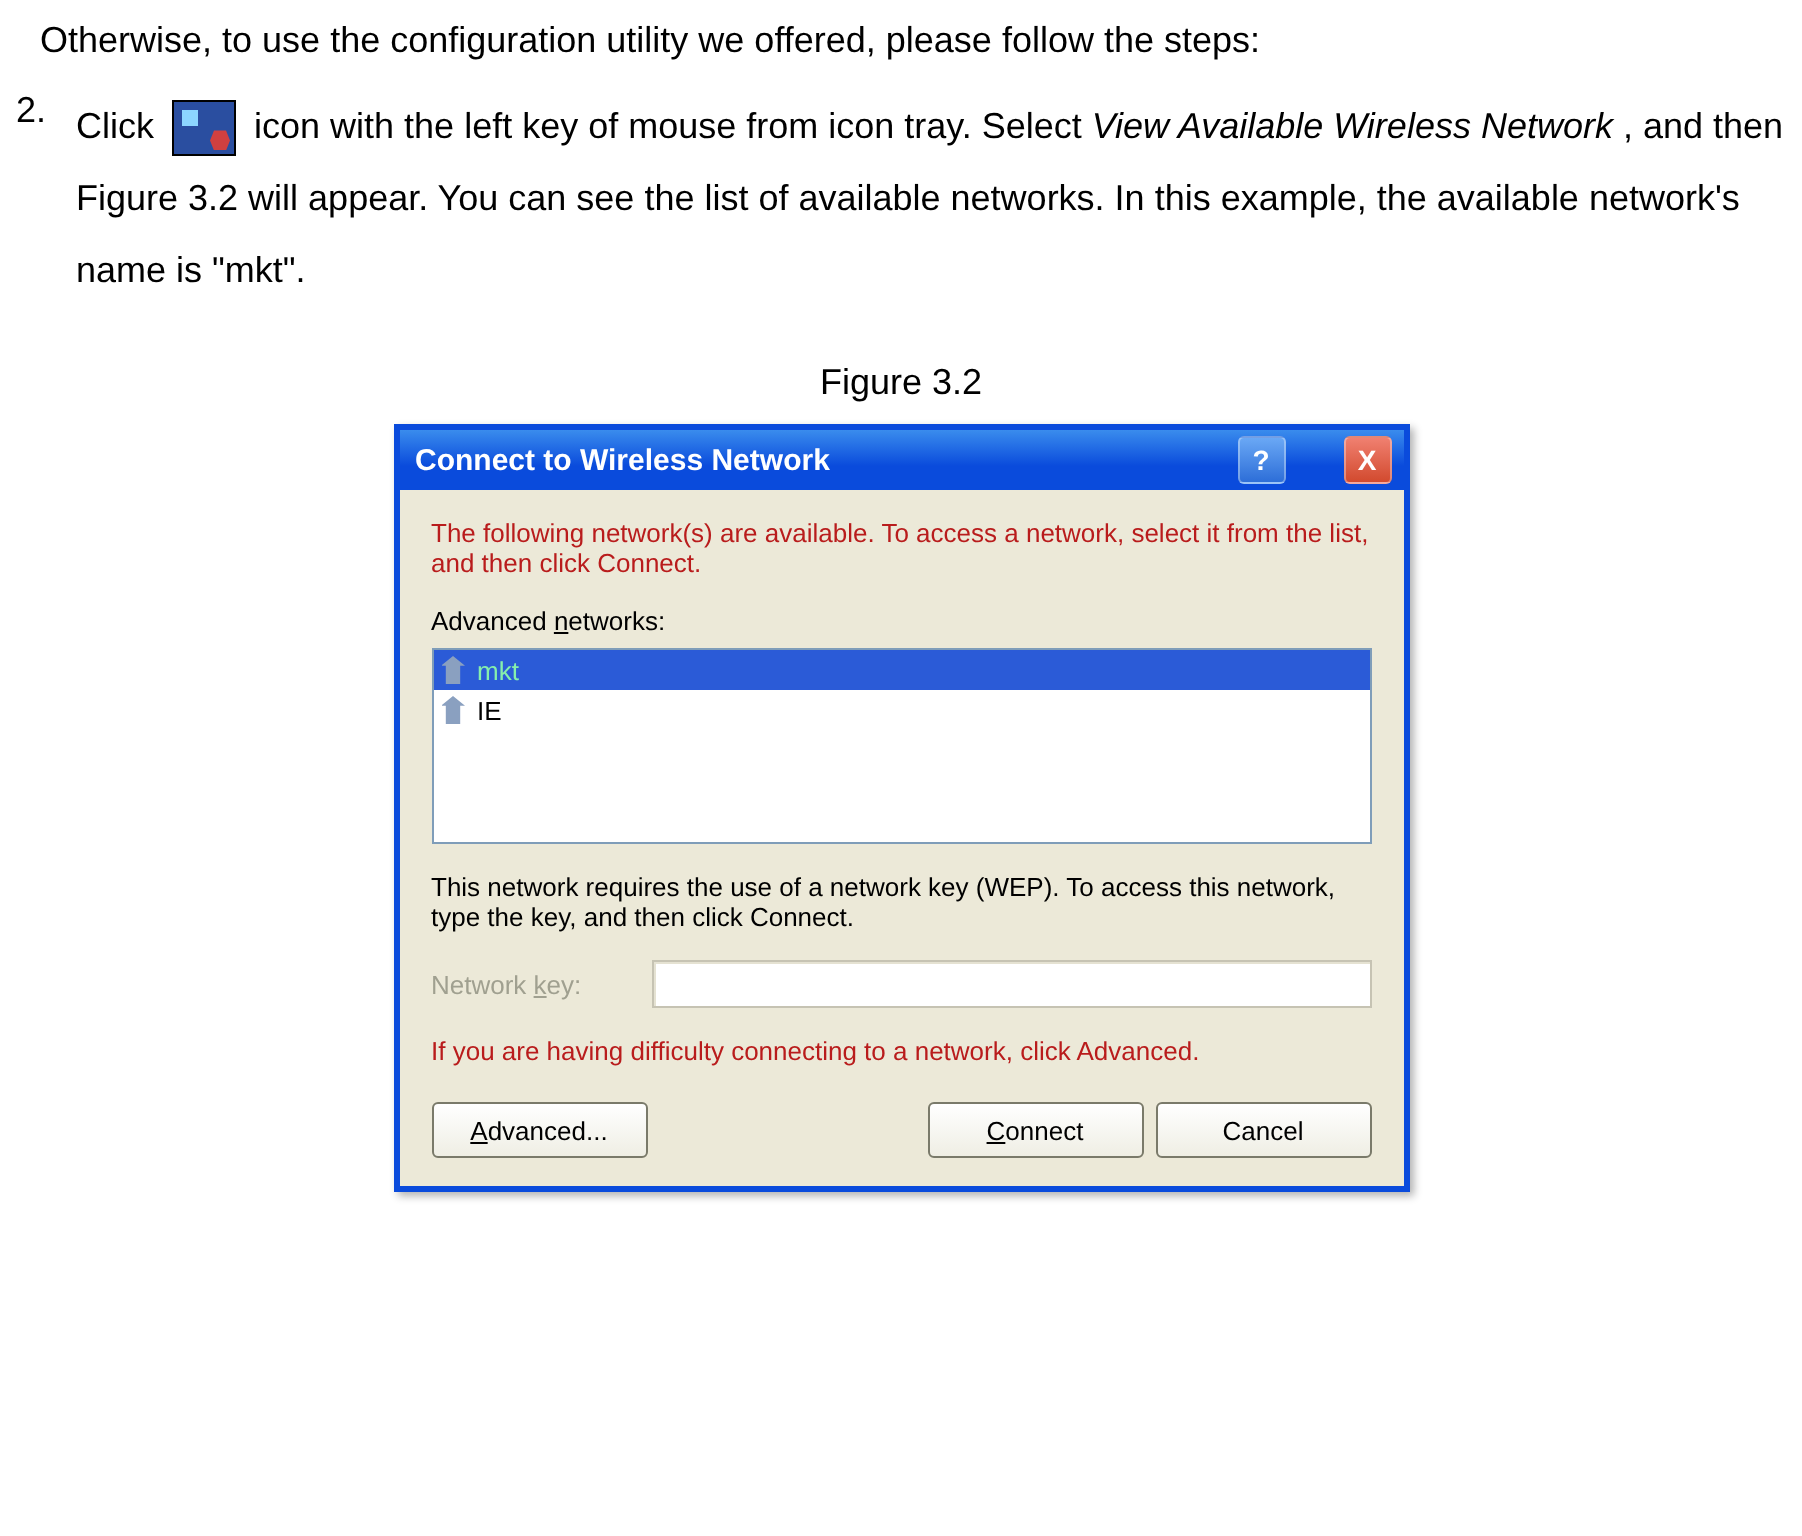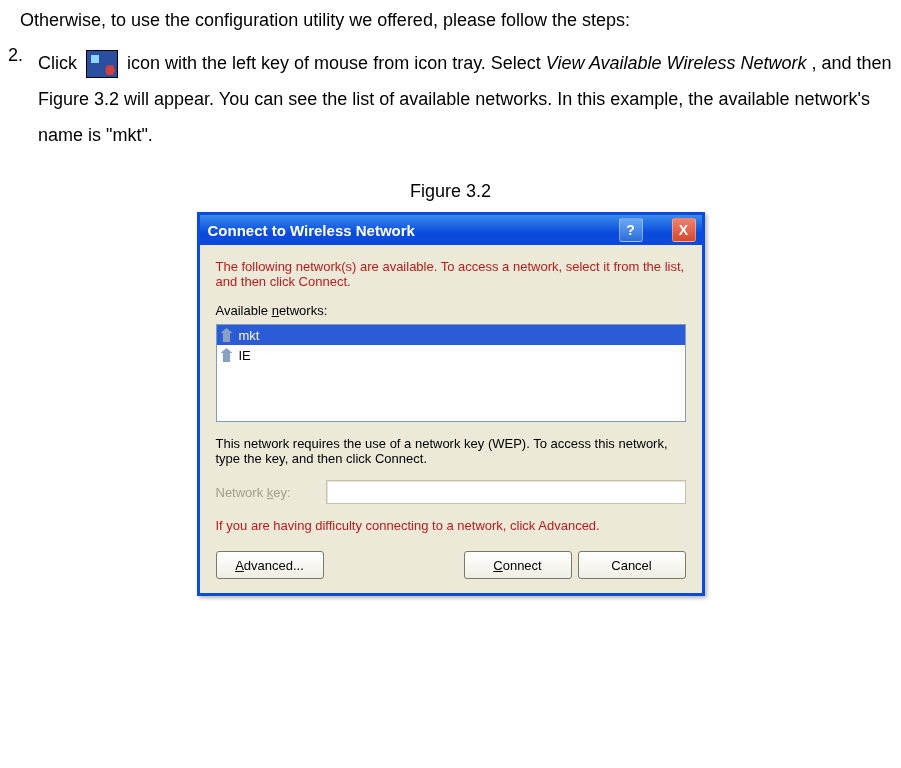--- a/index.html
+++ b/index.html
@@ -90,21 +90,21 @@
     background:#fff;
     height:96px;
     margin-bottom:14px;
   }
   .li-row{
     display:flex;align-items:center;
     height:18px;
     padding:1px 4px;
     font-size:13px;
   }
-  .li-row.sel{background:#2b5bd7;color:#fef9c3;}
+  .li-row.sel{background:#2b5bd7;color:#86efac;}
   .li-icon{
     width:12px;height:14px;margin-right:6px;
     background:#8aa0c0;
     clip-path:polygon(50% 0,100% 35%,80% 35%,80% 100%,20% 100%,20% 35%,0 35%);
   }
   .disabled{color:#000000;}
   .keyrow{display:flex;align-items:center;margin:10px 0 14px 0;}
   .keylabel{width:110px;color:#a0a090;}
   .textbox{
     flex:1;height:22px;
@@ -149,21 +149,21 @@
 <div class="dlg">
   <div class="titlebar">
     <span>Connect to Wireless Network</span>
     <span class="spacer"></span>
     <span class="tb-btn tb-help">?</span>
     <span class="tb-btn tb-close">X</span>
   </div>
   <div class="dlg-body">
     <p class="para">The following network(s) are available. To access a network, select it from the list, and then click Connect.</p>
     <p class="label">
-      <span>Available </span><span class="u">n</span><span>etworks:</span>
+      <span>Advanced </span><span class="u">n</span><span>etworks:</span>
     </p>
     <div class="listbox">
       <div class="li-row sel">
         <span class="li-icon"></span>
         <span>mkt</span>
       </div>
       <div class="li-row">
         <span class="li-icon"></span>
         <span>IE</span>
       </div>

